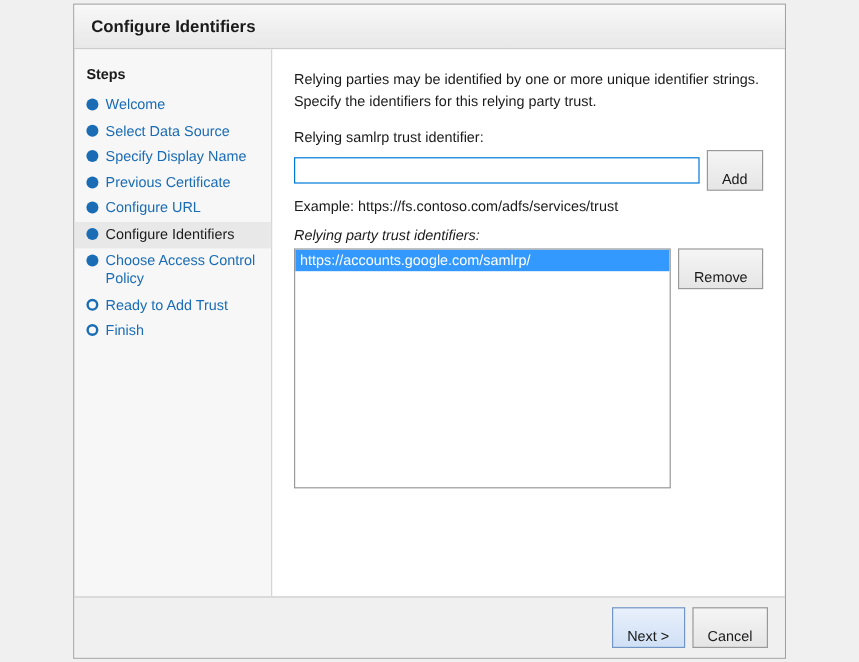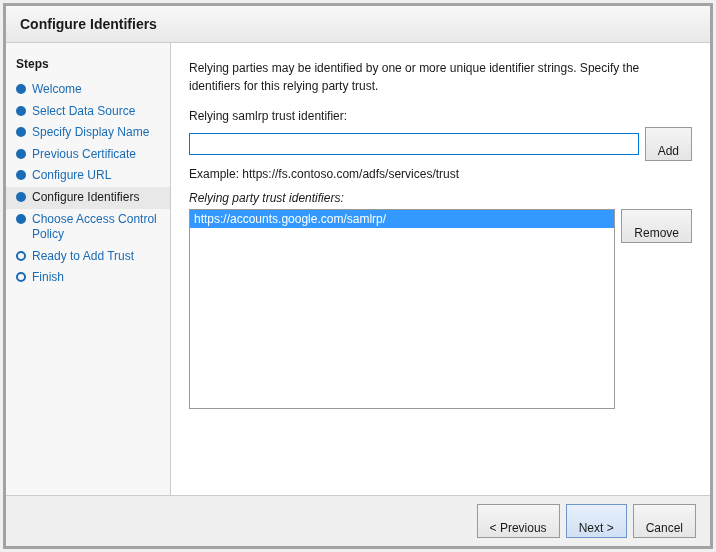--- a/index.html
+++ b/index.html
@@ -8,24 +8,24 @@
       font-size: 12px;
       background: #f0f0f0;
       display: flex;
       justify-content: center;
       align-items: center;
       width: 716px;
       height: 552px;
       overflow: hidden;
     }
     .dialog {
-      width: 710px;
+      width: 594px;
       height: 546px;
       background: #f0f0f0;
-      border: 3px solid #a3a3a3;
+      border: 1px solid #a3a3a3;
       display: flex;
       flex-direction: column;
     }
     .dialog-title {
       background: linear-gradient(to bottom, #f8f8f8, #e8e8e8);
       border-bottom: 1px solid #ccc;
       padding: 10px 14px;
       font-size: 14px;
       font-weight: bold;
       color: #1a1a1a;
@@ -238,17 +238,16 @@
       <div class="list-area-row">
         <div class="list-box">
           <div class="list-item selected">https://accounts.google.com/samlrp/</div>
         </div>
         <button class="btn">Remove</button>
       </div>
     </div>
   </div>
 
   <div class="dialog-footer">
-    <button class="btn">&lt; Previous</button>
     <button class="btn btn-primary">Next &gt;</button>
     <button class="btn">Cancel</button>
   </div>
 </div>
 
 </body></html>

